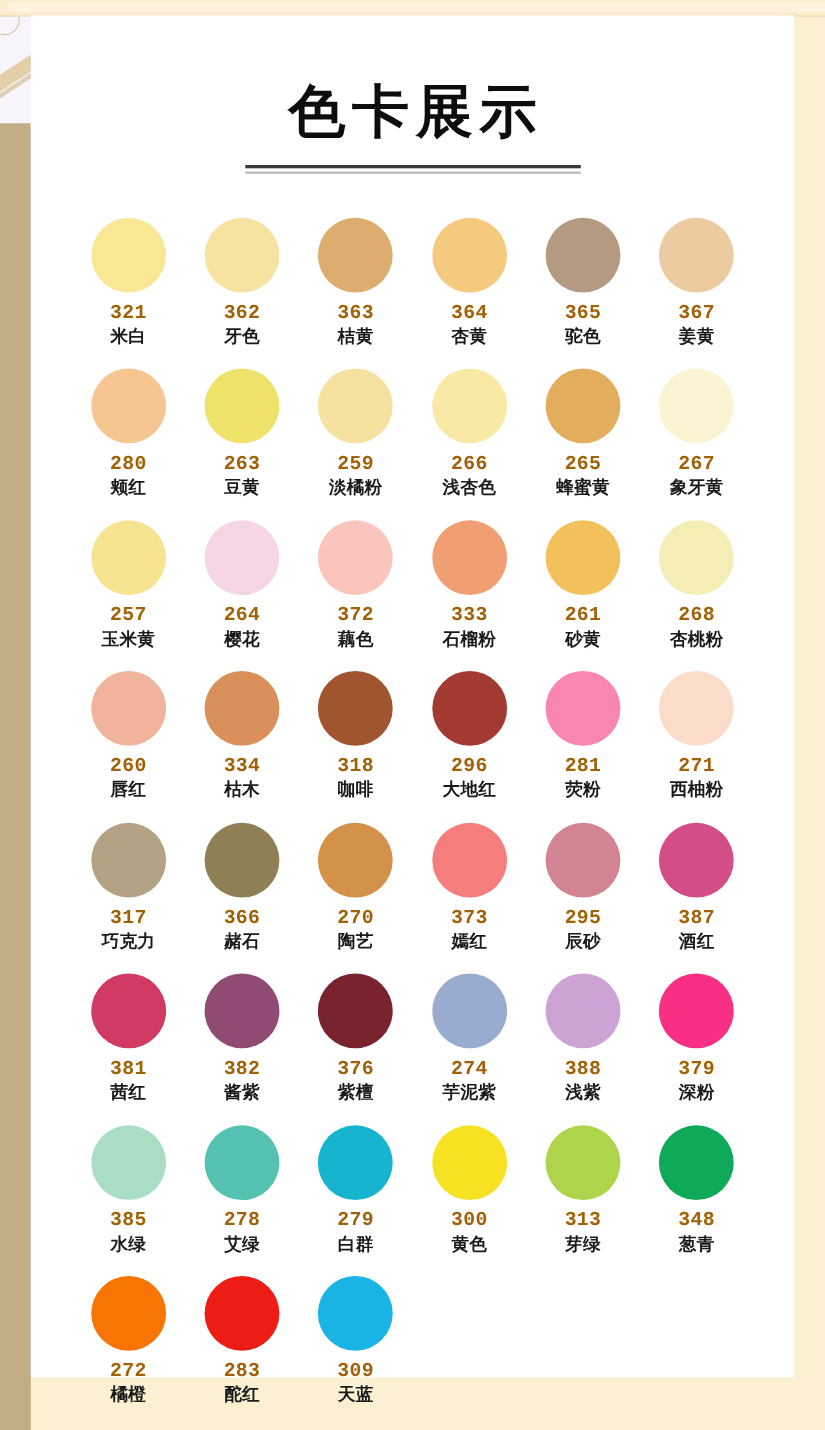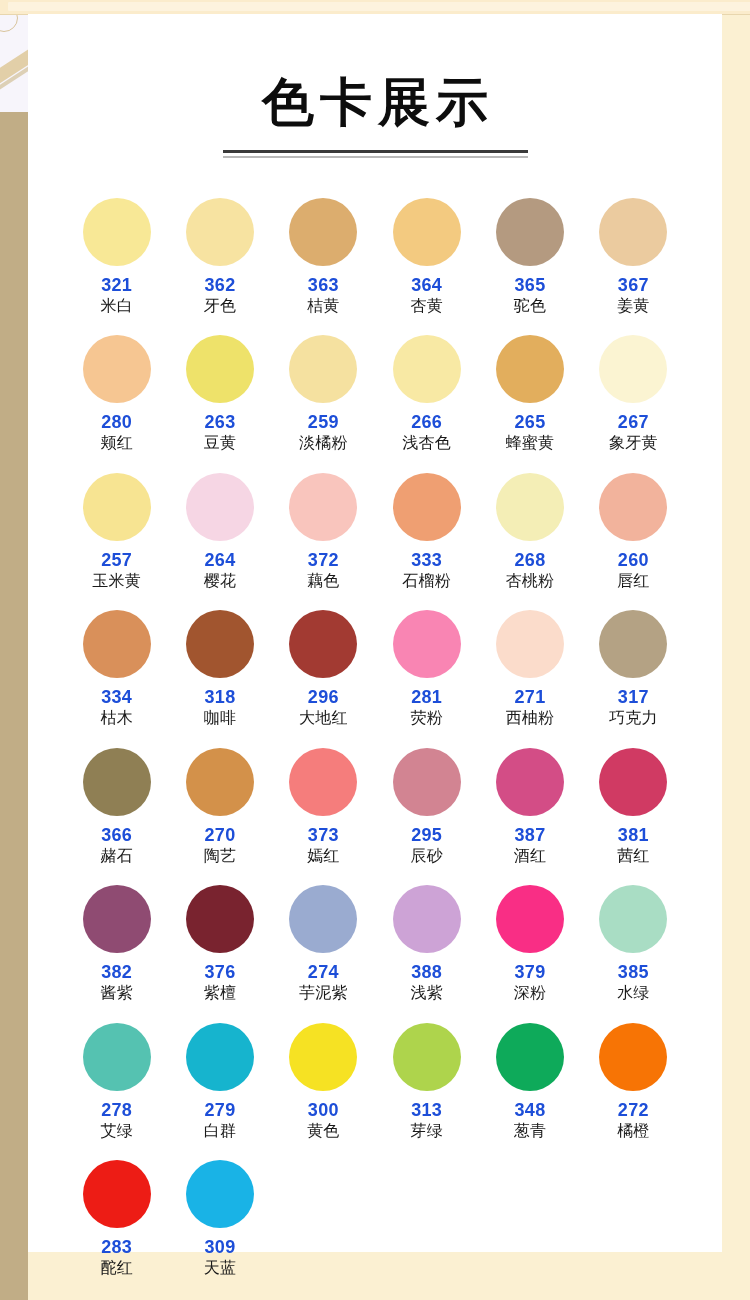--- a/index.html
+++ b/index.html
@@ -165,31 +165,31 @@
     text-align: center;
   }
   .dot {
     width: 68px;
     height: 68px;
     border-radius: 50%;
     margin: 0 auto 9px;
     display: block;
   }
   .code {
-    font-family: Liberation Sans, sans-serif;
+    font-family: Liberation Mono, monospace;
     font-size: 18px;
     font-weight: 700;
-    color: #1d4ed8;
+    color: #a16207;
     line-height: 1.15;
     letter-spacing: 0.3px;
   }
   .cname {
     font-family: "DejaVu Sans", "Liberation Sans", sans-serif;
     font-size: 16px;
-    font-weight: 400;
+    font-weight: 700;
     color: #1a1a1a;
     line-height: 1.3;
     letter-spacing: 0.2px;
     text-align: center;
   }
 </style>
 </head>
 <body>
 
 <div class="page">
@@ -296,20 +296,25 @@
           <span class="dot" style="background: rgb(249, 197, 189);"></span>
           <div class="code">372</div>
           <div class="cname">藕色</div>
         </div>
         <div class="swatch">
           <span class="dot" style="background: rgb(239, 159, 114);"></span>
           <div class="code">333</div>
           <div class="cname">石榴粉</div>
         </div>
         <div class="swatch">
+          <span class="dot" style="background: rgb(242, 193, 92);"></span>
+          <div class="code">261</div>
+          <div class="cname">砂黄</div>
+        </div>
+        <div class="swatch">
           <span class="dot" style="background: rgb(244, 238, 182);"></span>
           <div class="code">268</div>
           <div class="cname">杏桃粉</div>
         </div>
         <div class="swatch">
           <span class="dot" style="background: rgb(242, 179, 156);"></span>
           <div class="code">260</div>
           <div class="cname">唇红</div>
         </div>
         <div class="swatch">

